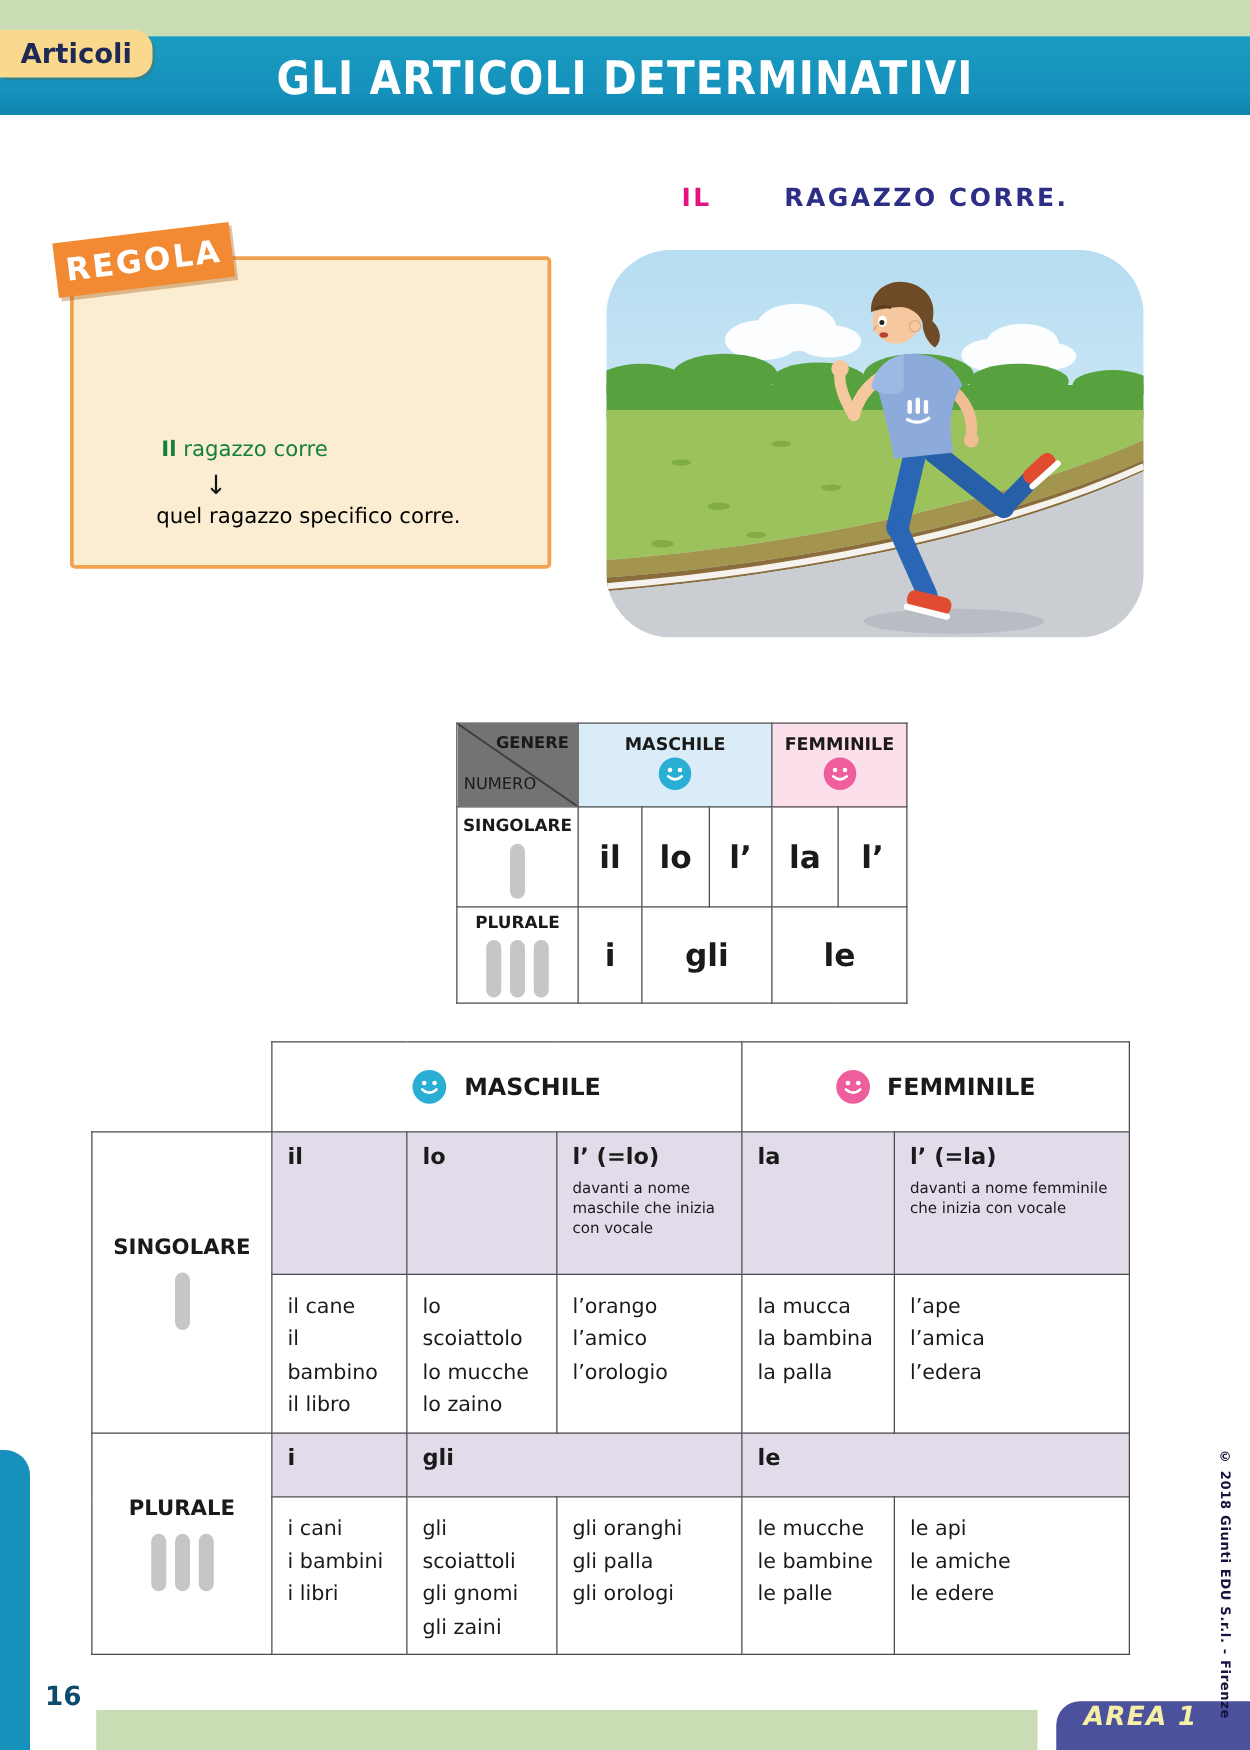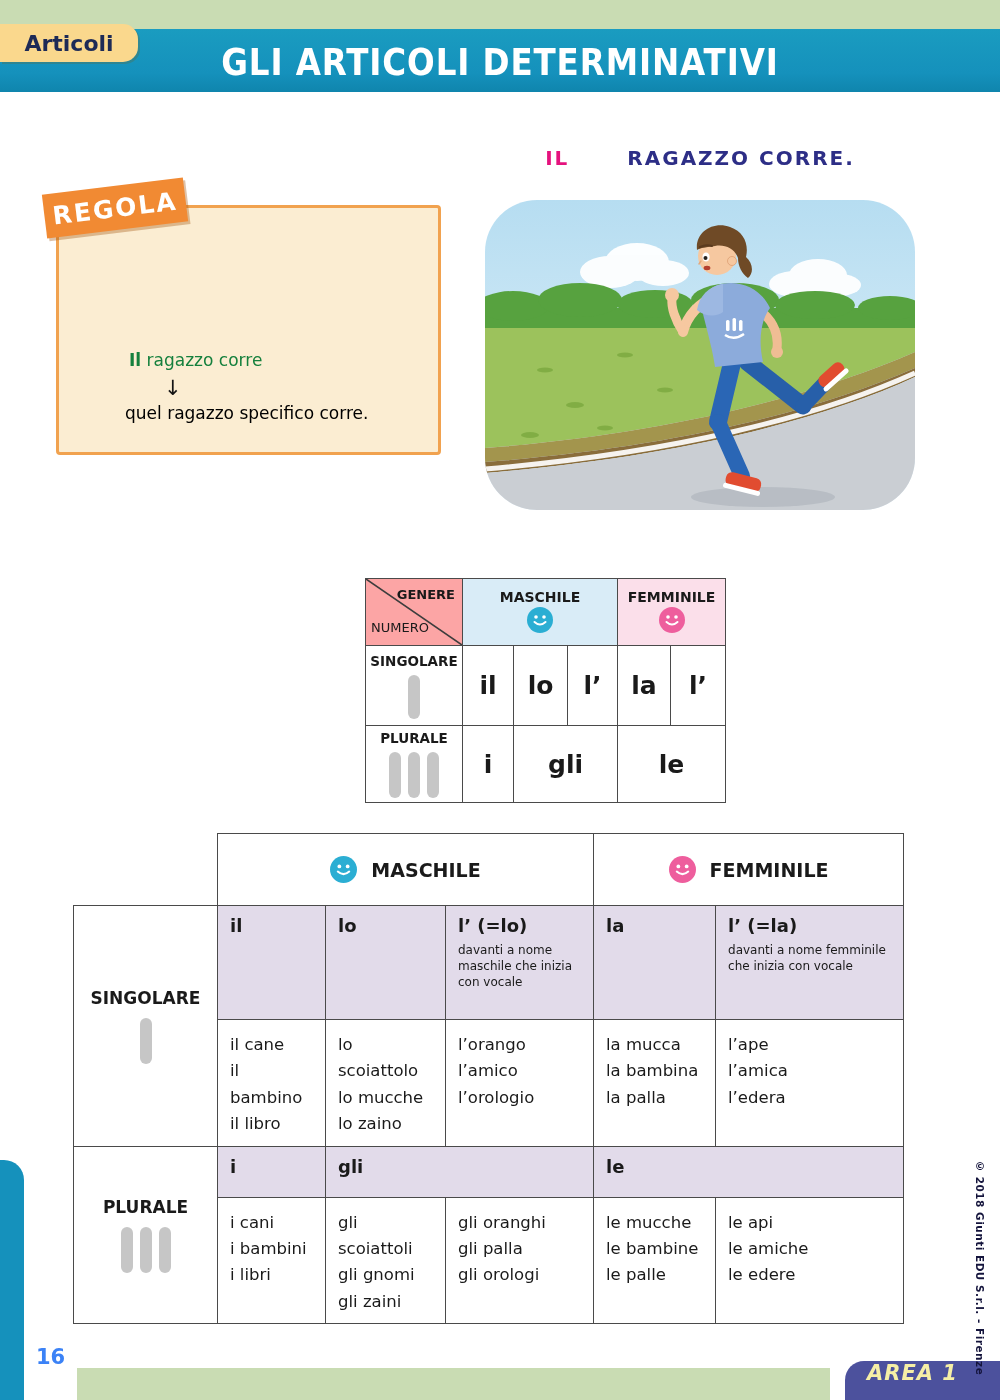--- a/index.html
+++ b/index.html
@@ -14,21 +14,21 @@
     position:absolute;left:0;top:29px;width:1000px;height:63px;
     background:linear-gradient(#1a9cc0,#1591bc 70%,#0f85ad);
   }
   .page-title{
     position:absolute;left:0;top:34px;width:1000px;height:56px;
     display:flex;align-items:center;justify-content:center;
     color:#ffffff;font-weight:bold;font-size:37px;letter-spacing:1px;
     transform:scaleX(0.88);transform-origin:50% 50%;white-space:nowrap;
   }
   .chapter-tab{
-    position:absolute;left:0;top:24px;width:138px;height:38px;
+    position:absolute;left:0;top:24px;width:122px;height:38px;
     background:#fad88d;border-radius:0 15px 15px 0;
     display:flex;align-items:center;justify-content:center;
     font-size:22px;font-weight:bold;color:#1d2a56;
     box-shadow:2px 2px 0 rgba(120,90,20,0.25);
   }
   
   .caption{
     position:absolute;left:485px;top:146px;width:430px;text-align:center;
     font-weight:bold;font-size:20px;letter-spacing:2px;white-space:nowrap;
   }
@@ -59,41 +59,41 @@
   
   table{border-collapse:collapse;table-layout:fixed;}
   td{border:1.6px solid #4a4a4a;padding:0;vertical-align:middle;box-sizing:border-box;}
   .smiley{display:inline-block;border-radius:50%;position:relative;}
   .bars{display:flex;gap:7px;justify-content:center;margin-top:6px;}
   .bar{width:12px;height:46px;border-radius:6px;background:#c6c6c6;}
   .bar.small{height:44px;}
   
   .mini-table{position:absolute;left:365px;top:578px;width:360px;height:224px;font-size:14px;}
   .mini-table td{text-align:center;}
-  .mini-corner{position:relative;background:#fca5a5;}
+  .mini-corner{position:relative;background:#737373;}
   .mini-corner svg{position:absolute;left:0;top:0;width:100%;height:100%;}
   .mini-corner .c-top{position:absolute;right:7px;top:8px;font-weight:bold;font-size:13px;}
   .mini-corner .c-bot{position:absolute;left:5px;bottom:10px;font-weight:normal;font-size:13px;}
   .mini-head-m{background:#d9ecf7;font-weight:bold;font-size:14px;}
   .mini-head-f{background:#fbdfea;font-weight:bold;font-size:14px;}
   .mini-label{font-weight:bold;font-size:13.5px;}
   .mini-article{font-weight:bold;font-size:25px;}
   
   .main-table{position:absolute;left:73px;top:833px;width:830px;height:432px;}
   .main-table td{padding:8px 12px;vertical-align:top;}
   .mt-corner{border:none;background:#ffffff;}
   .mt-head{background:#ffffff;font-weight:bold;font-size:19px;vertical-align:middle !important;}
   .mt-head .hwrap{display:flex;align-items:center;justify-content:center;gap:14px;}
   .mt-label{background:#ffffff;text-align:center;vertical-align:middle !important;font-weight:bold;font-size:17px;}
   .lav{background:#e2dbea;}
   .mt-article{font-weight:bold;font-size:18px;line-height:1.3;}
   .mt-note{font-size:12px;line-height:1.32;margin-top:6px;white-space:pre-line;}
   .mt-ex{font-size:16.5px;line-height:1.6;white-space:pre-line;padding-top:4px;}
   
-  .page-number{position:absolute;left:36px;top:1345px;font-weight:bold;font-size:21px;color:#3b82f6;}
+  .page-number{position:absolute;left:36px;top:1345px;font-weight:bold;font-size:21px;color:#0c4a6e;}
   .footer-green{position:absolute;left:77px;top:1368px;width:753px;height:32px;background:#c9dcb3;}
   .area-badge{
     position:absolute;left:845px;top:1361px;width:155px;height:39px;
     background:#4c519d;border-radius:19px 0 0 0;
     display:flex;align-items:flex-start;color:#f6efa6;font-weight:bold;font-size:21px;
     padding-left:22px;box-sizing:border-box;font-style:italic;letter-spacing:1px;
   }
   .left-bar{position:absolute;left:0;top:1160px;width:24px;height:240px;background:#1591bc;border-radius:0 20px 0 0;}
   .copyright{
     position:absolute;right:14px;top:1160px;height:172px;

